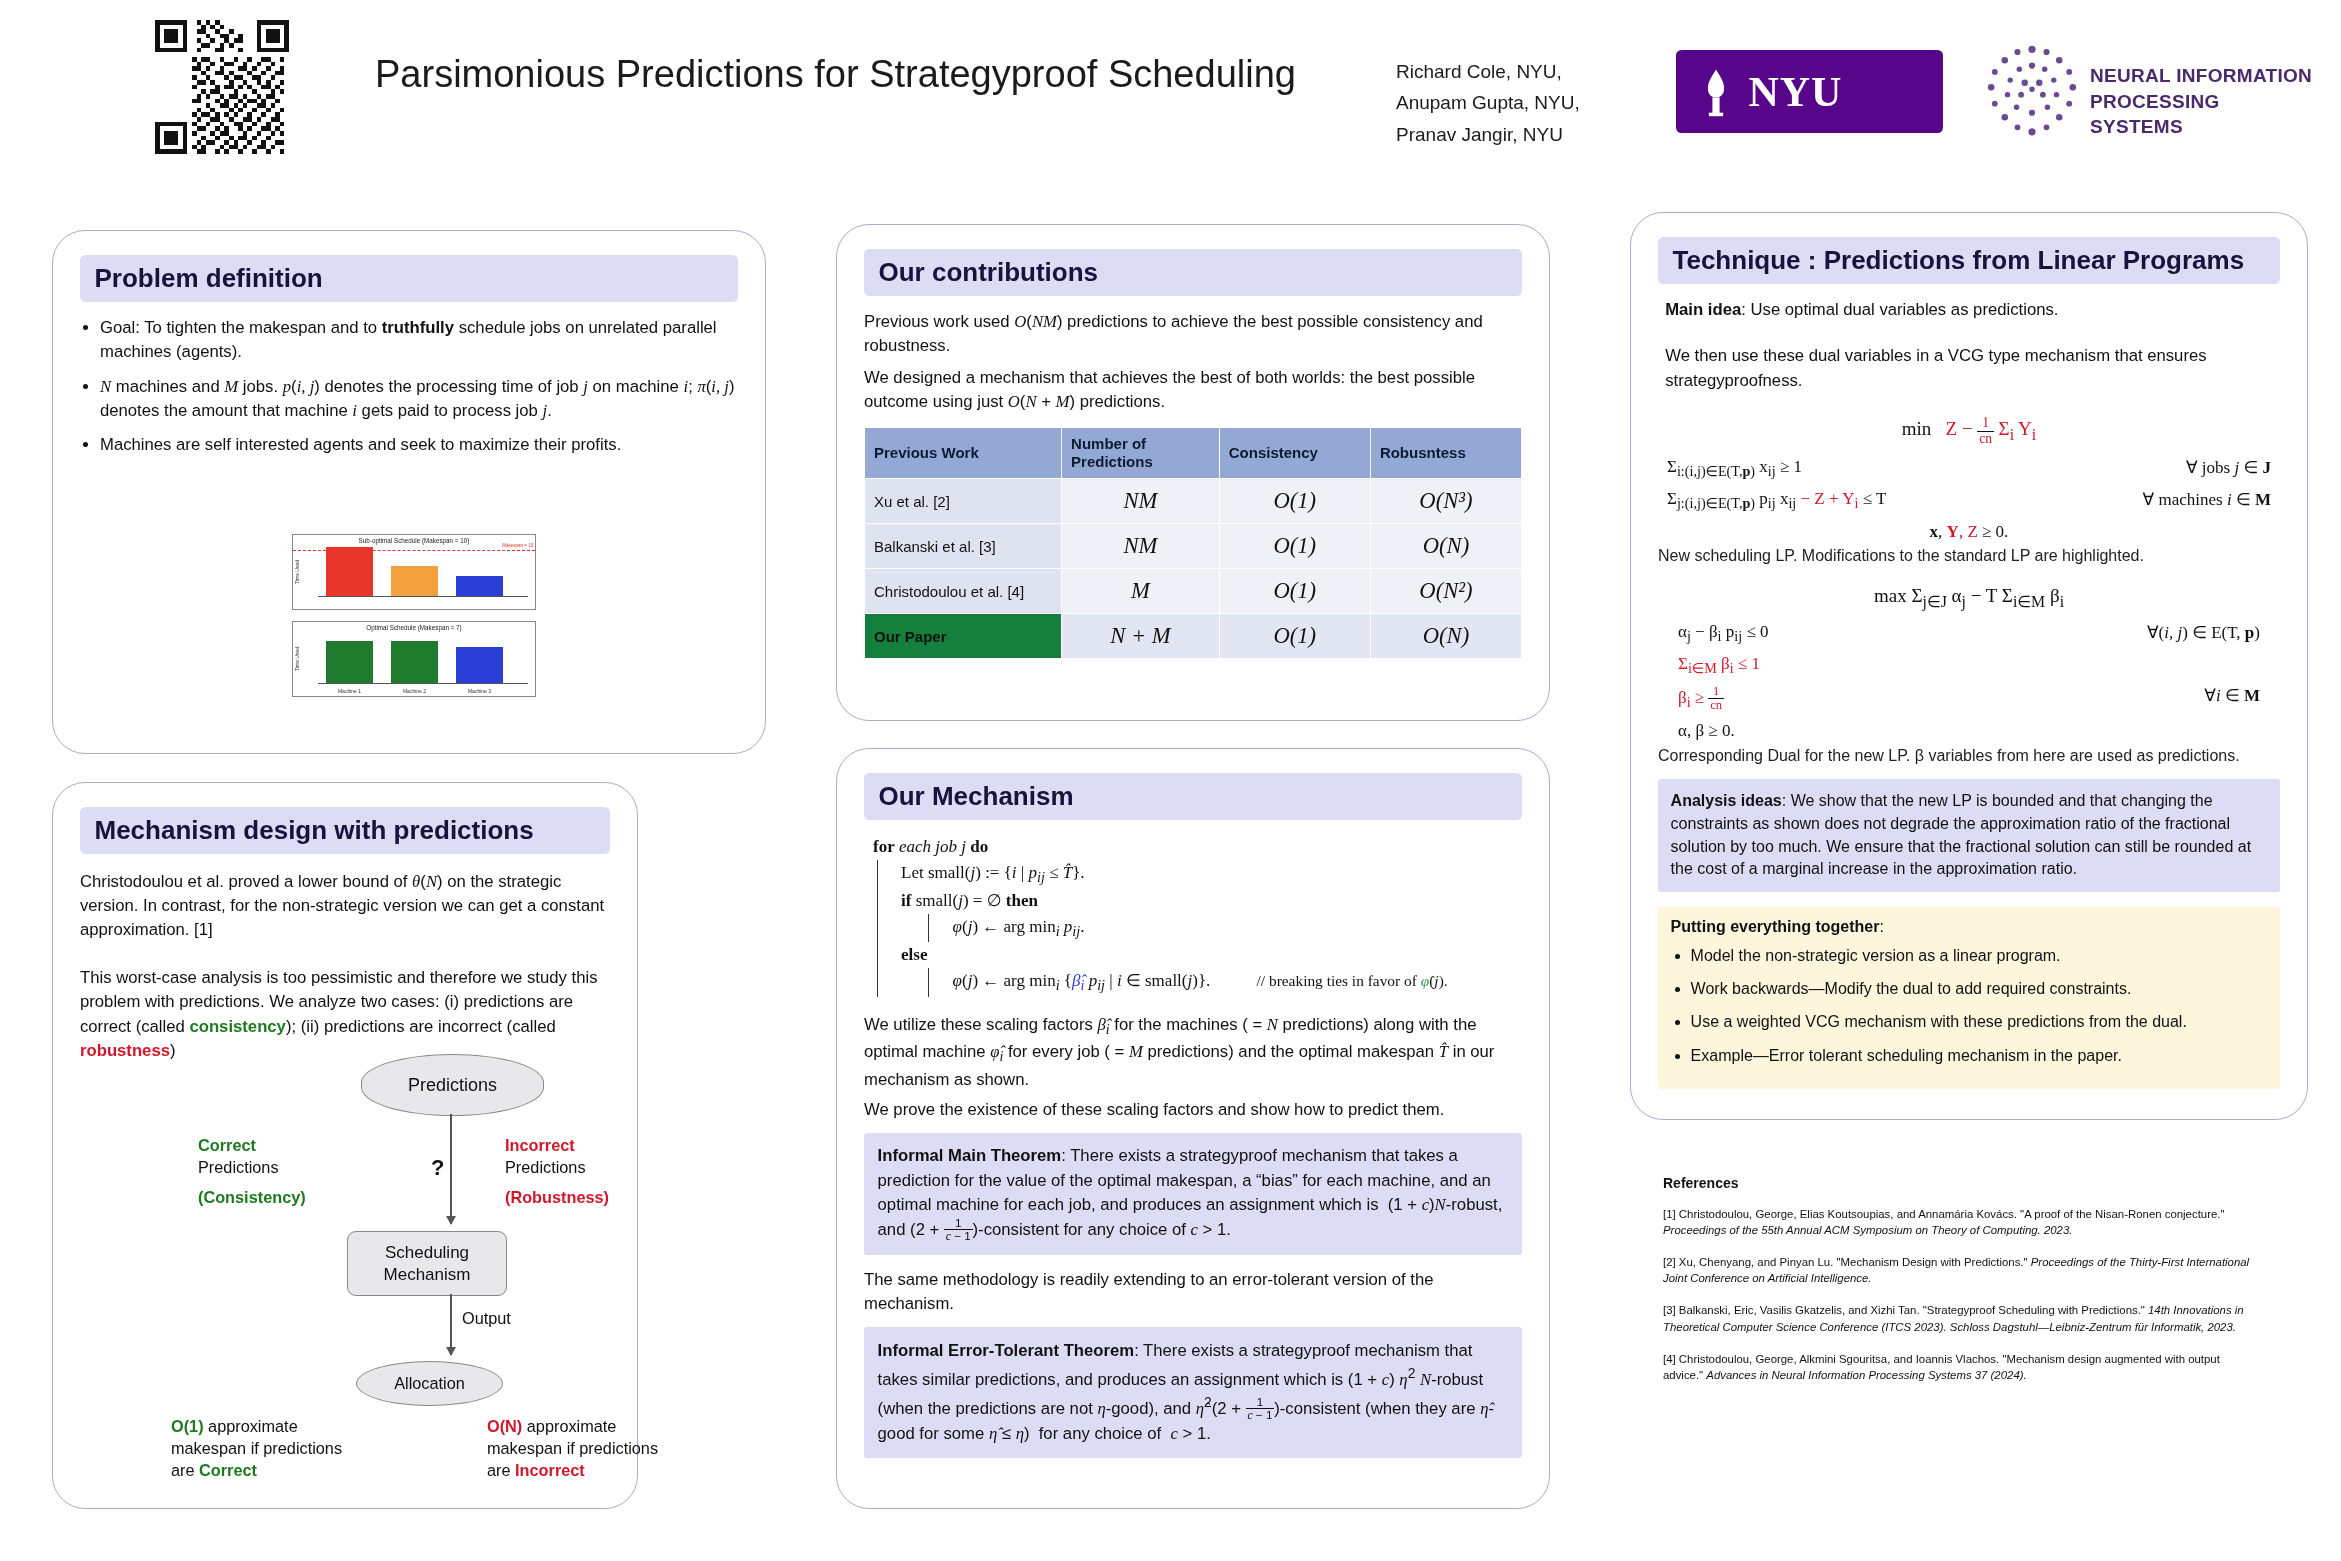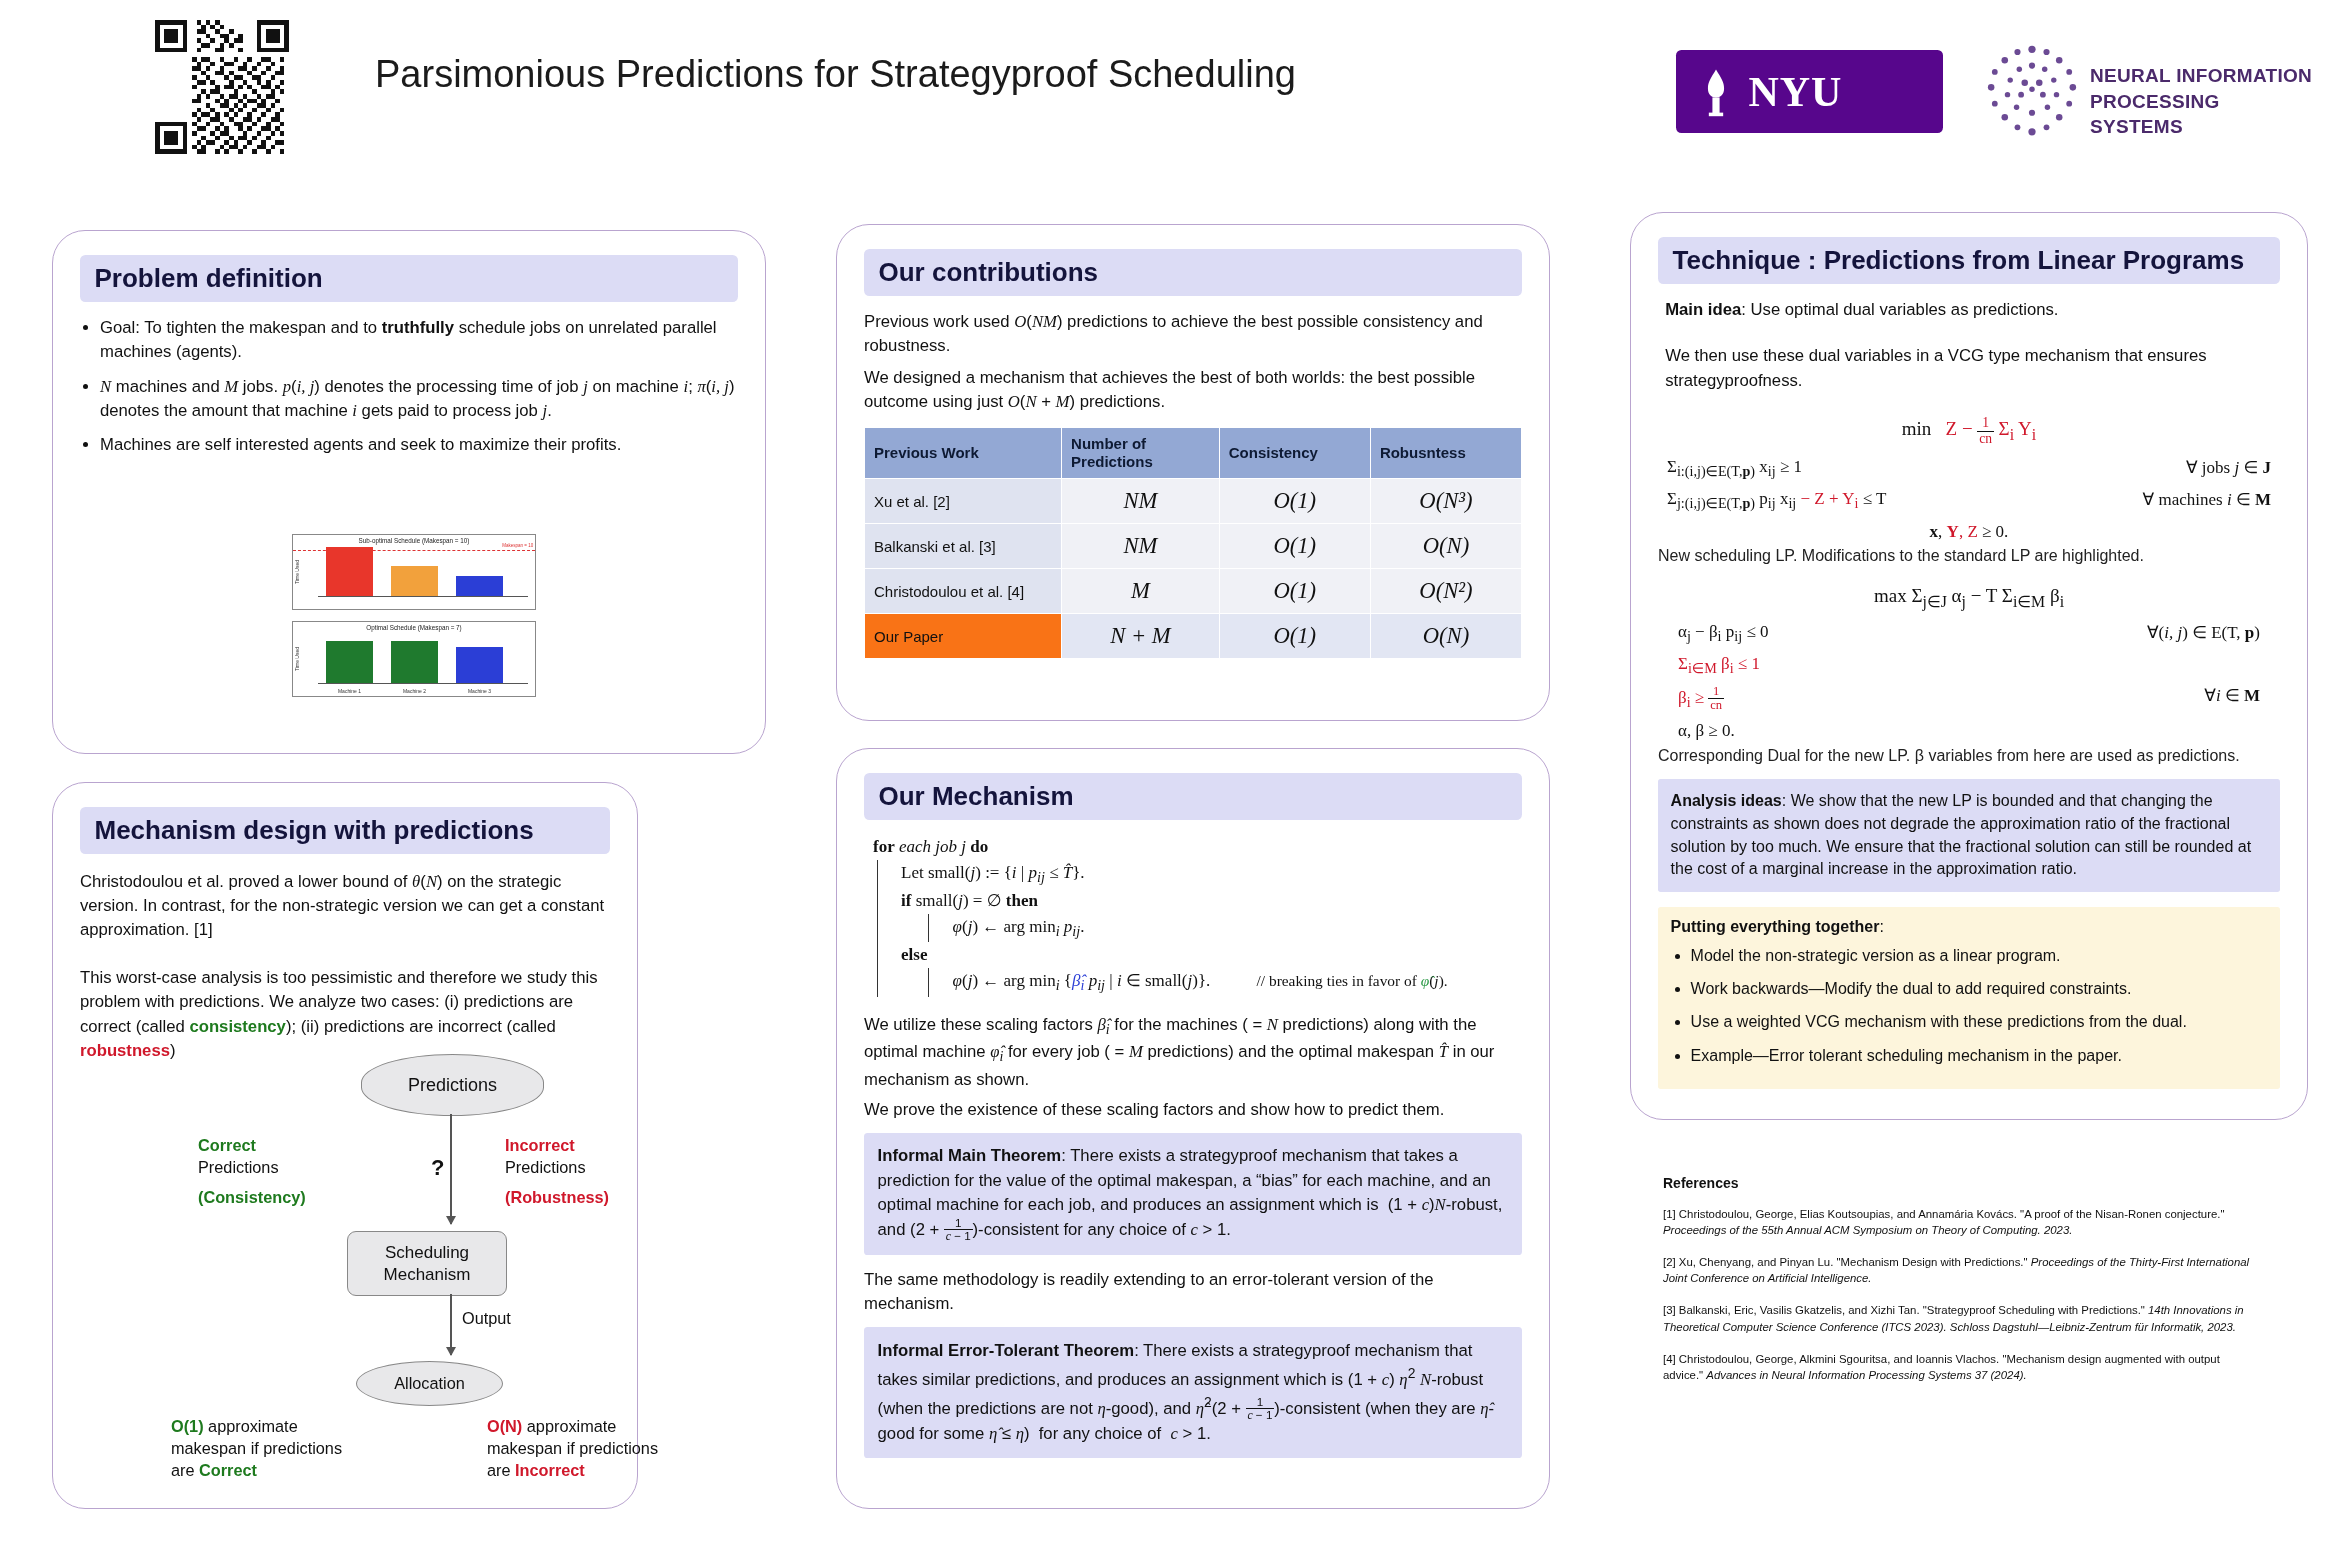--- a/index.html
+++ b/index.html
@@ -101,21 +101,21 @@
   table.contrib { border-collapse:collapse; width:100%; margin-top:12.6px; font-size:15.4px; }
   table.contrib th {
     background:#93a8d4; color:#0e1a33; border:0.9px solid #fff;
     padding:7.2px 9px; text-align:left; font-size:15px; font-weight:700; line-height:1.2;
   }
   table.contrib td {
     border:0.9px solid #fff; padding:9px 9px; background:#f0f1f6; color:#111;
   }
   table.contrib td.name { background:#dfe3f0; font-size:15px; }
   table.contrib td.math { text-align:center; font-family:"Liberation Serif", serif; font-style:italic; font-size:22.6px; }
-  table.contrib tr.ours td.name { background:#f97316; font-weight:400; }
+  table.contrib tr.ours td.name { background:#15803d; font-weight:700; }
   table.contrib tr.ours td { background:#e2e6f3; }
 
   
   #panel-mech { left:836px; top:748px; width:714px; height:761px; }
   .algo {
     font-family:"Liberation Serif", serif; font-size:17px; line-height:1.5;
     margin:12.6px 0 16.3px 3.6px; position:relative; padding-left:5.4px;
   }
   .algo .ind1 { padding-left:23.5px; border-left:0.9px solid #333; margin-left:3.6px;}
   .algo .ind2 { padding-left:23.5px; border-left:0.9px solid #333; margin-left:27px;}
@@ -328,20 +328,25 @@
             <rect x="18" y="28" width="1" height="1"></rect>
             <rect x="21" y="28" width="1" height="1"></rect>
             <rect x="24" y="28" width="1" height="1"></rect>
             <rect x="27" y="28" width="1" height="1"></rect>
         </g>
       </svg>
     </div>
 
     <div class="title">Parsimonious Predictions for Strategyproof Scheduling</div>
 
+    <div class="authors">
+      <div>Richard Cole, NYU,</div>
+      <div>Anupam Gupta, NYU,</div>
+      <div>Pranav Jangir, NYU</div>
+    </div>
 
     <div class="nyu-logo">
       <span class="nyu-torch">
         <svg width="36" height="52" viewBox="0 0 40 58">
           <path d="M20 4 C14 14, 11 18, 11 25 C11 32, 15 35, 20 35 C25 35, 29 32, 29 25 C29 18, 26 14, 20 4 Z" fill="#fff"></path>
           <rect x="16" y="35" width="8" height="18" fill="#fff"></rect>
           <rect x="12" y="52" width="16" height="4" fill="#fff"></rect>
         </svg>
       </span>
       <span class="nyu-text">NYU</span>

